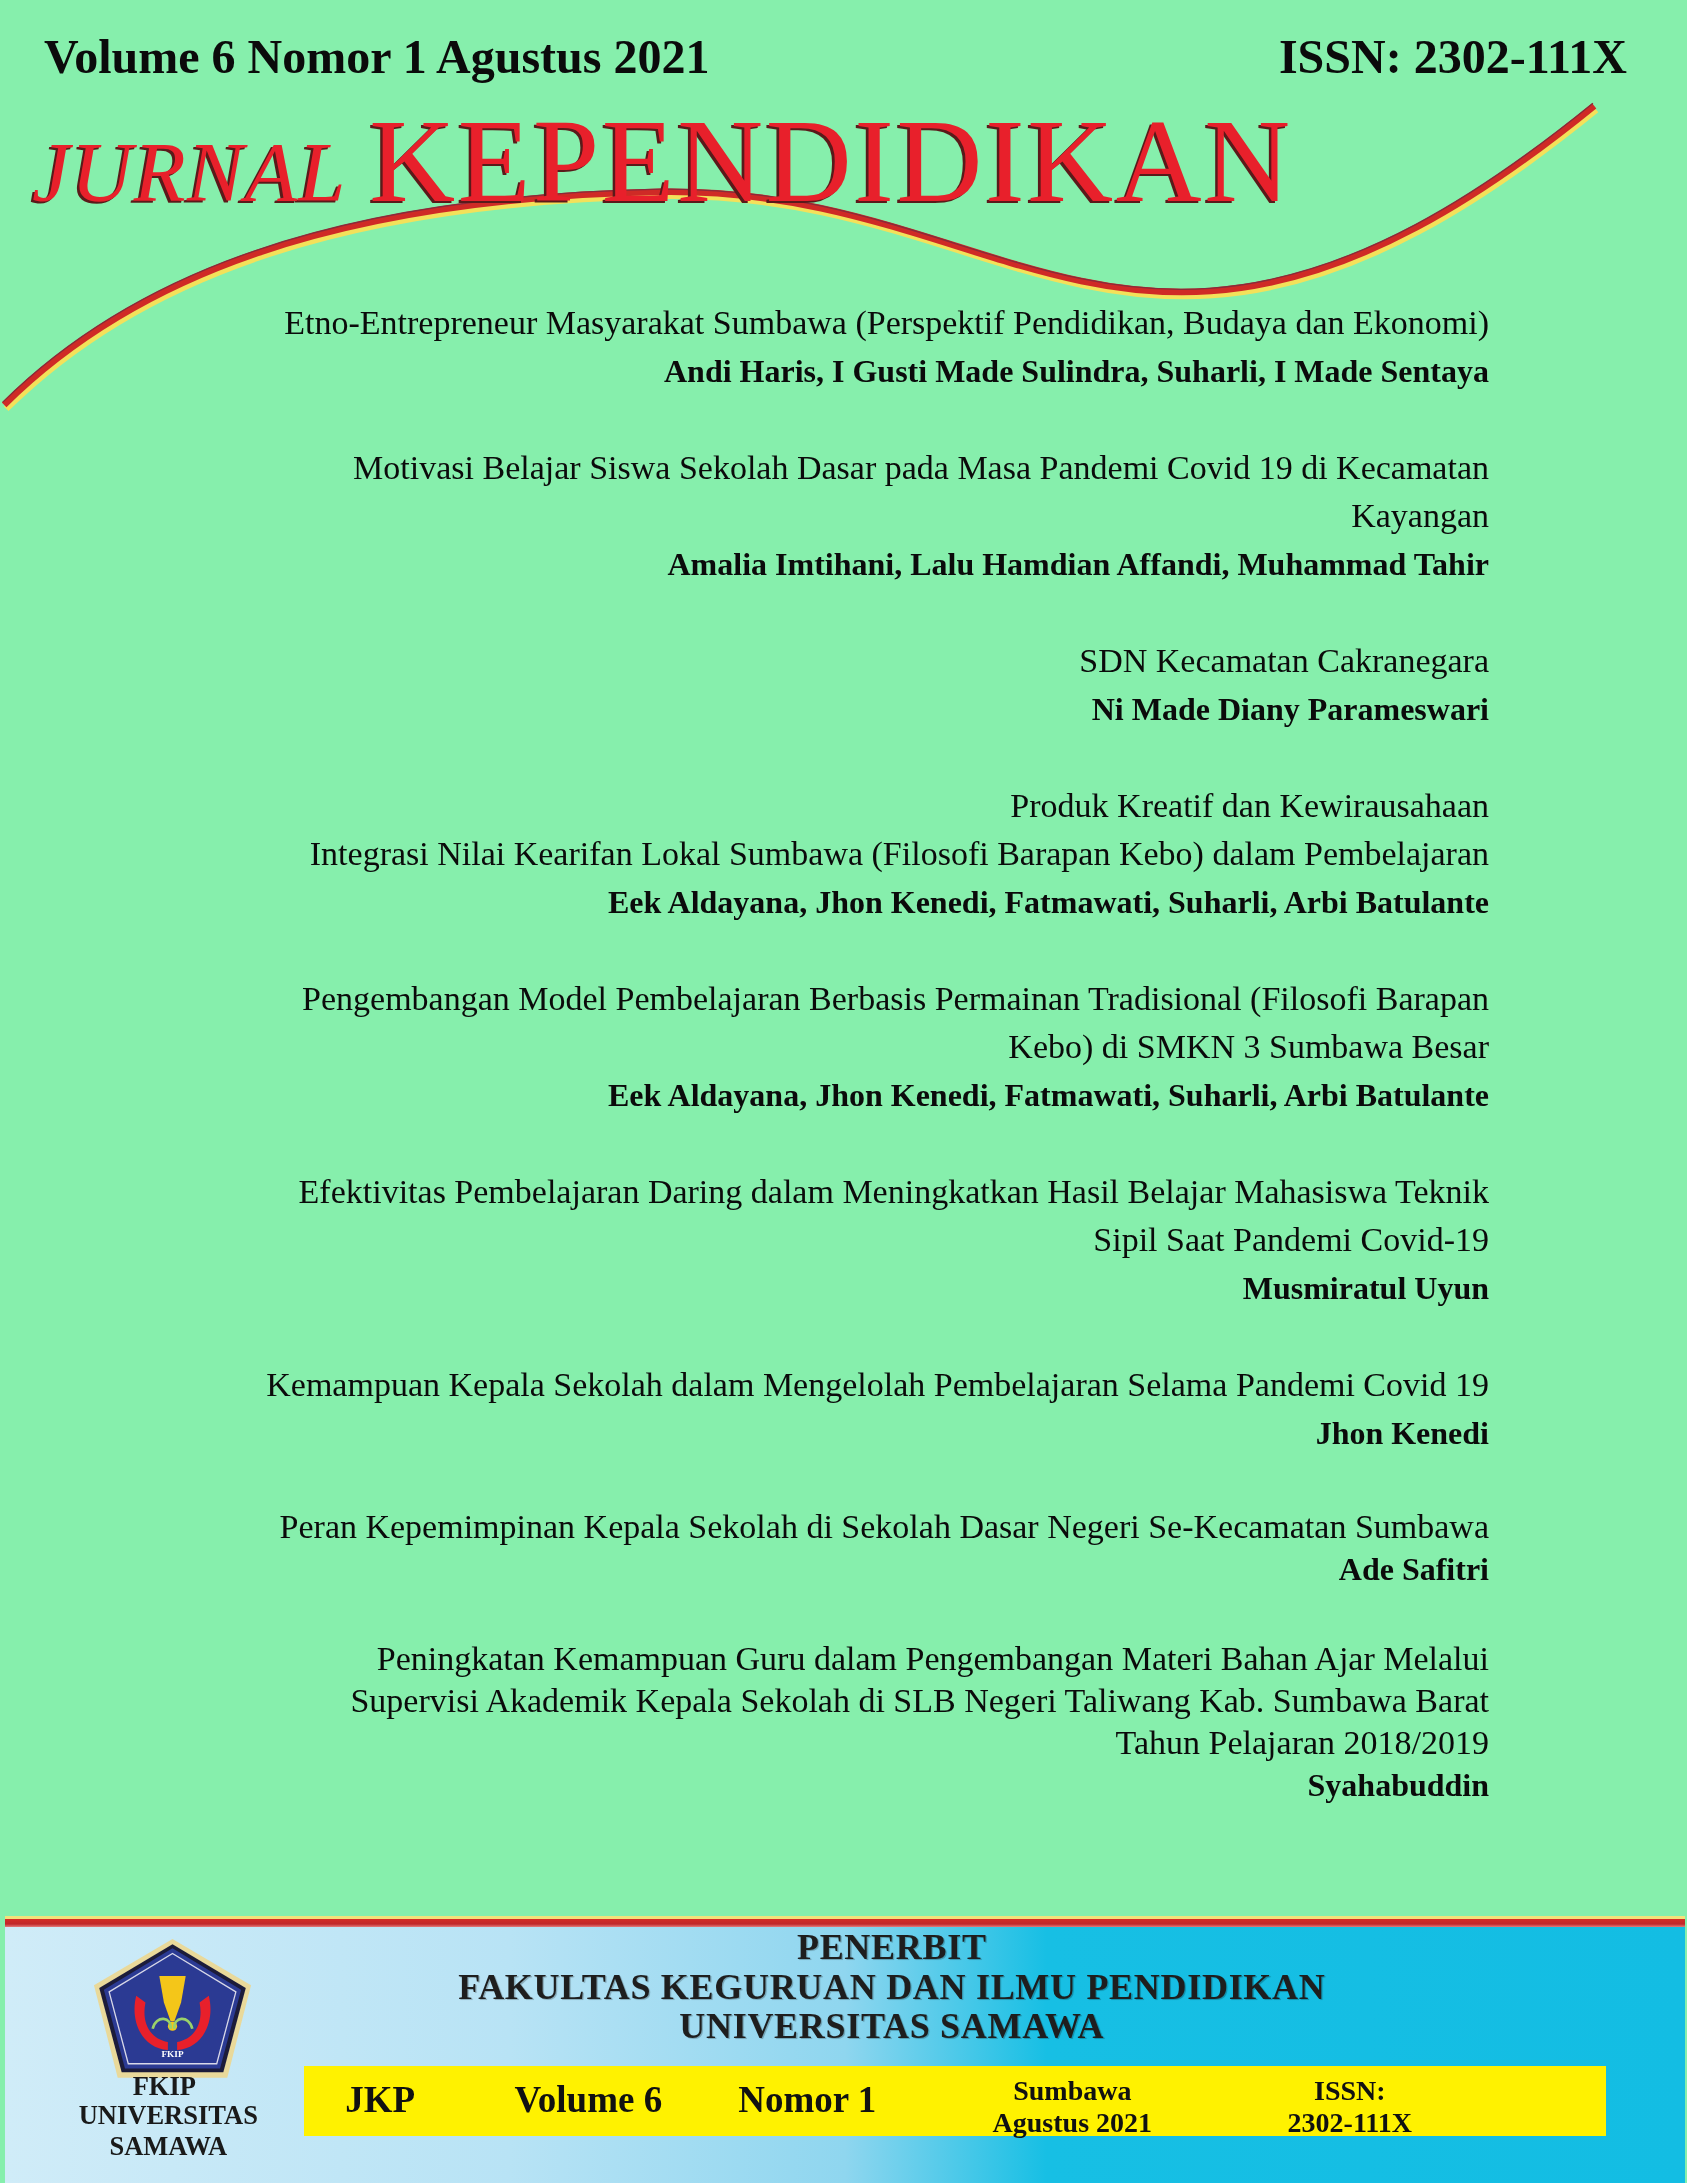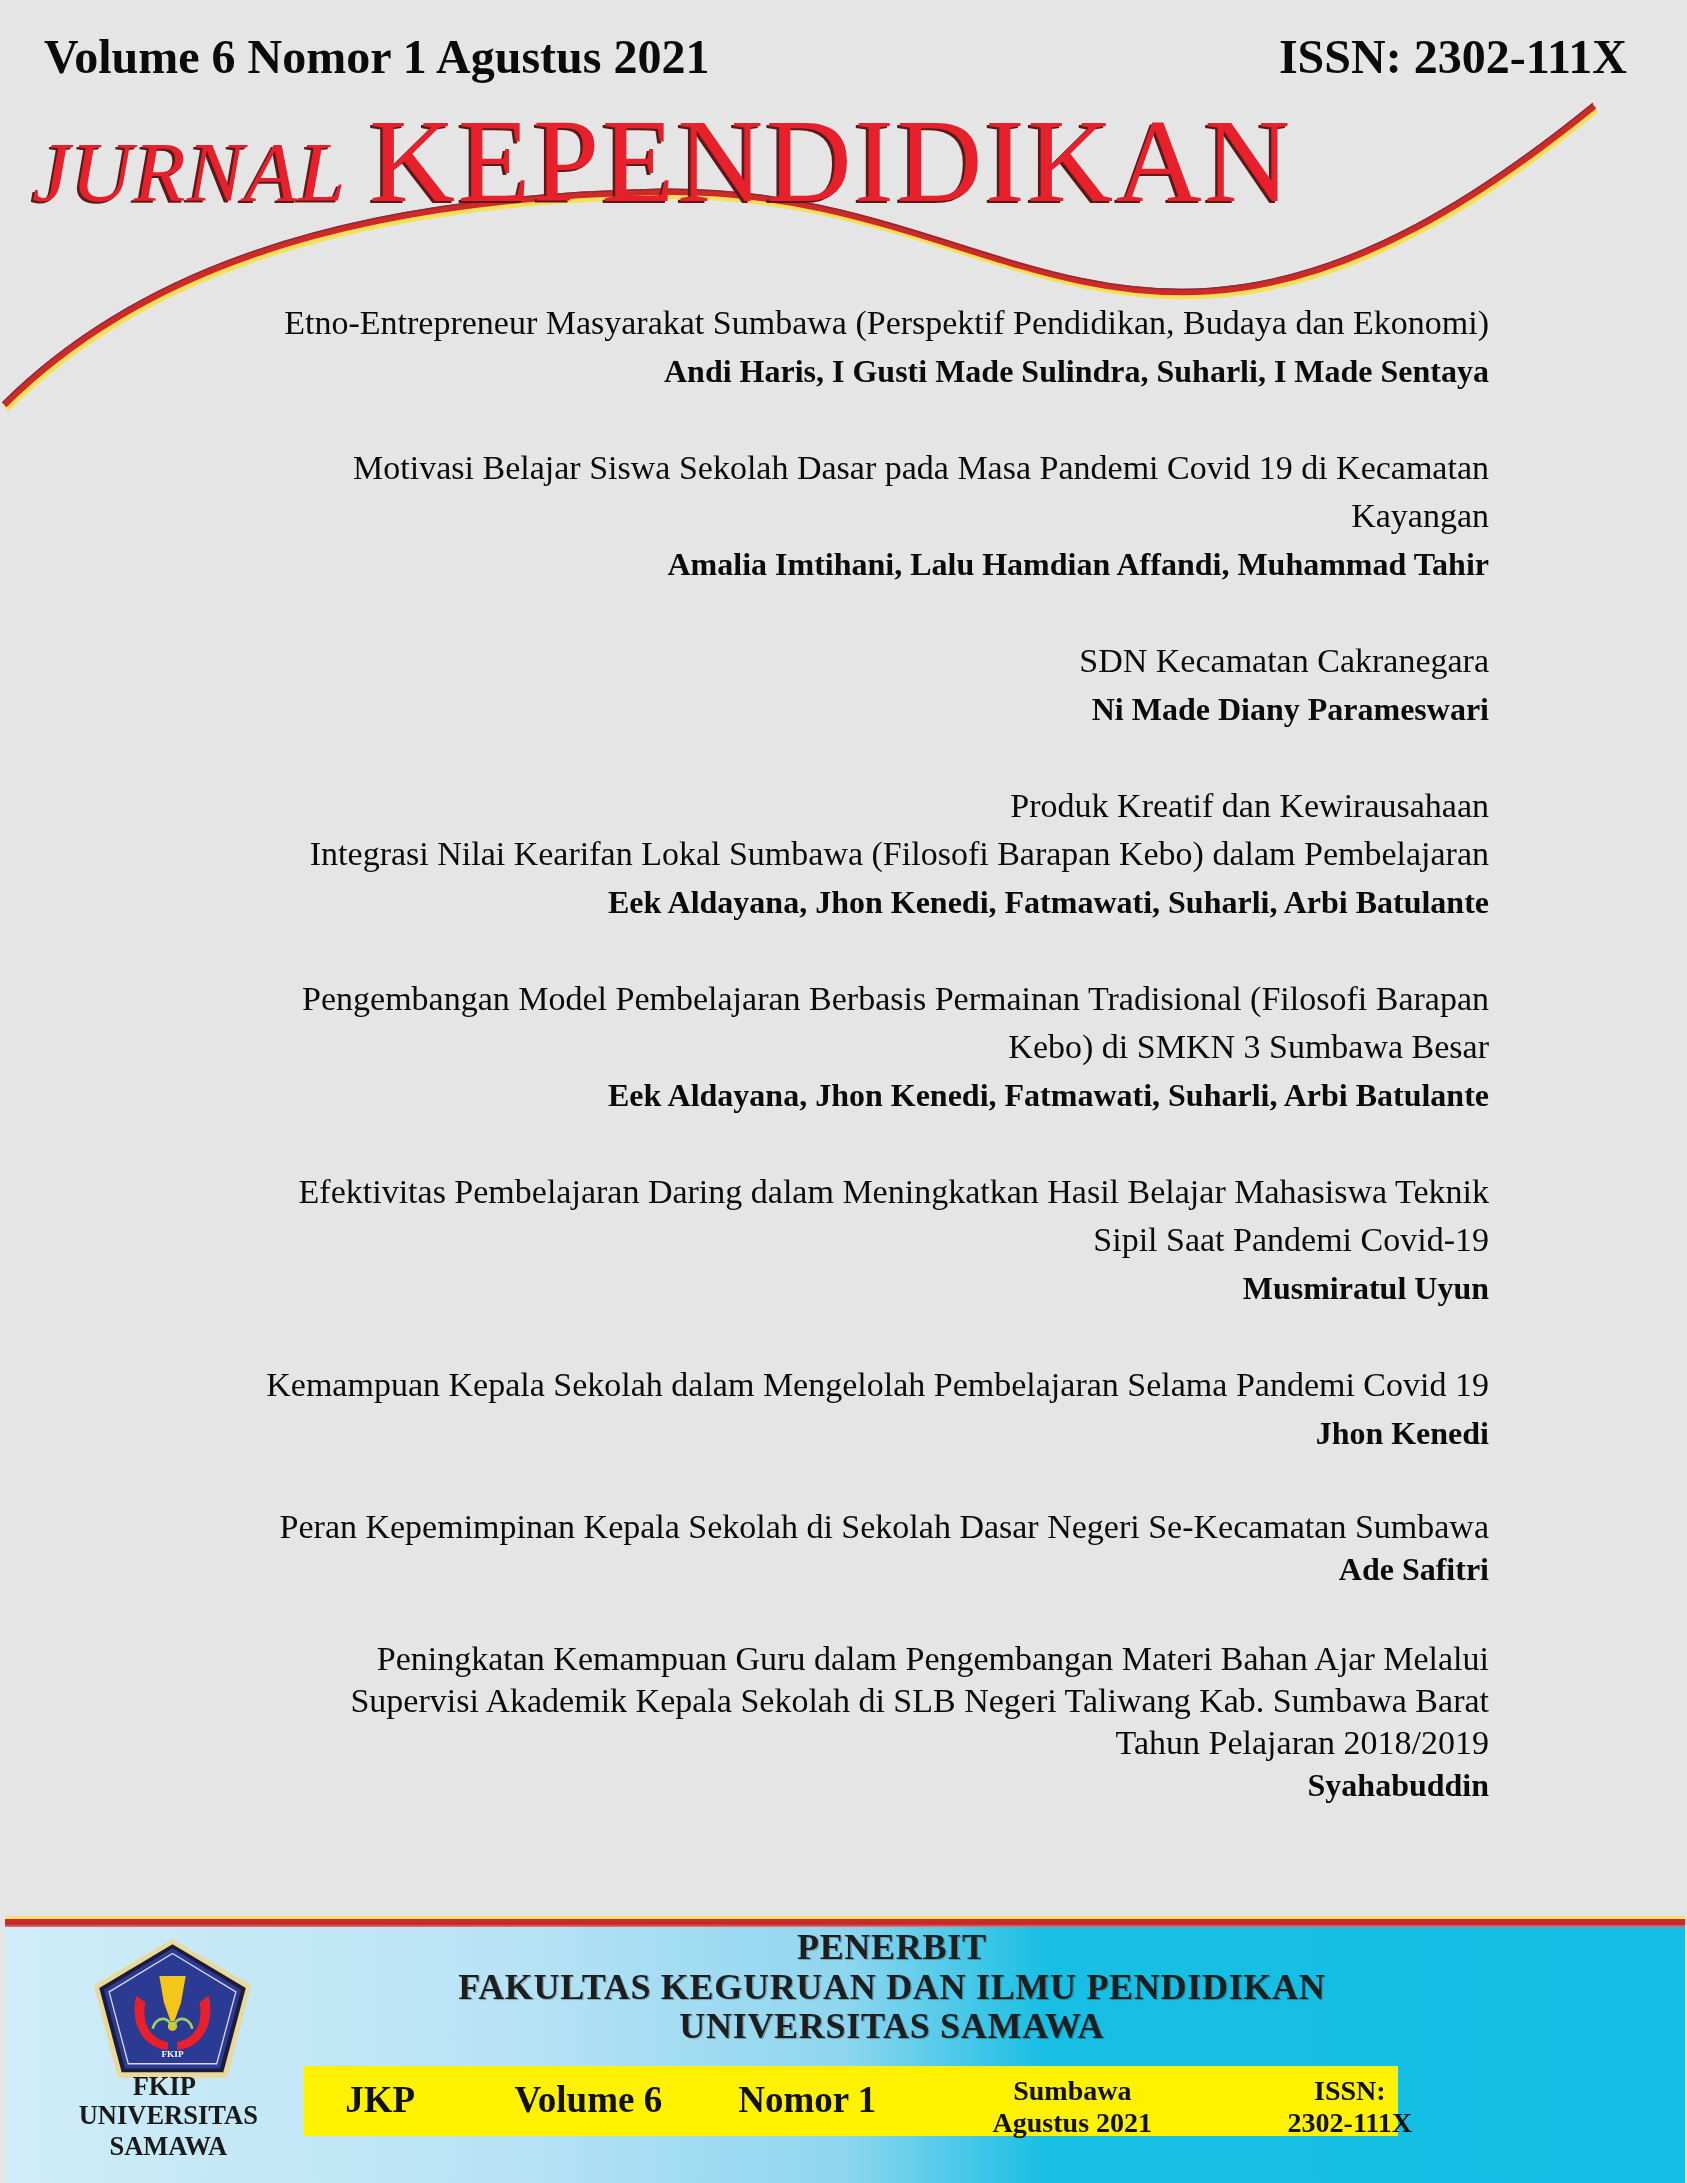--- a/index.html
+++ b/index.html
@@ -1,19 +1,19 @@
 <!DOCTYPE html>
 <html style="font-size:10.6px"><head>
 <meta charset="utf-8">
 <style>
   * { margin: 0; padding: 0; box-sizing: border-box; }
   html, body { width: 1687px; height: 2183px; overflow: hidden; background: #ffffff; }
   #page {
     position: relative; width: 1687px; height: 2183px;
-    background: #e5e5e5; overflow: hidden;
+    background: #86efac; overflow: hidden;
     font-family: "Liberation Serif", "DejaVu Serif", serif;
     color: #0b0b0b;
   }
   .topline {
     position: absolute; top: 26.5px; font-weight: bold; font-size: 48px;
     letter-spacing: 0px; line-height: 60px; white-space: nowrap;
   }
   #vol-line { left: 44px; }
   #issn-line { right: 60px; }
   #masthead {
@@ -49,21 +49,21 @@
   #fkip-2 { top: 173px; font-size: 26.5px; left: 34px; width: 258px; }
   .publisher {
     position: absolute; left: 291px; width: 1191px; text-align: center; font-weight: bold;
     color: #1e1e1e; font-size: 36px; line-height: 41px; letter-spacing: 0.7px;
     text-shadow: 1.3px 1.3px 0.7px rgba(0,0,0,0.25);
   }
   #pub-1 { top: 0px; }
   #pub-2 { top: 40px; }
   #pub-3 { top: 79px; }
   #infobar {
-    position: absolute; left: 299px; top: 139px; width: 1094px; height: 70px;
+    position: absolute; left: 299px; top: 139px; width: 1302px; height: 70px;
     background: #fff200; display: flex; align-items: center; font-weight: bold;
   }
   .cell { position: absolute; text-align: center; color: #111; }
   .cell.big { font-size: 37px; top: 12px; }
   .cell.small { font-size: 28px; line-height: 32px; top: 9px; }
 </style>
 </head>
 <body>
 
 <div id="page">

